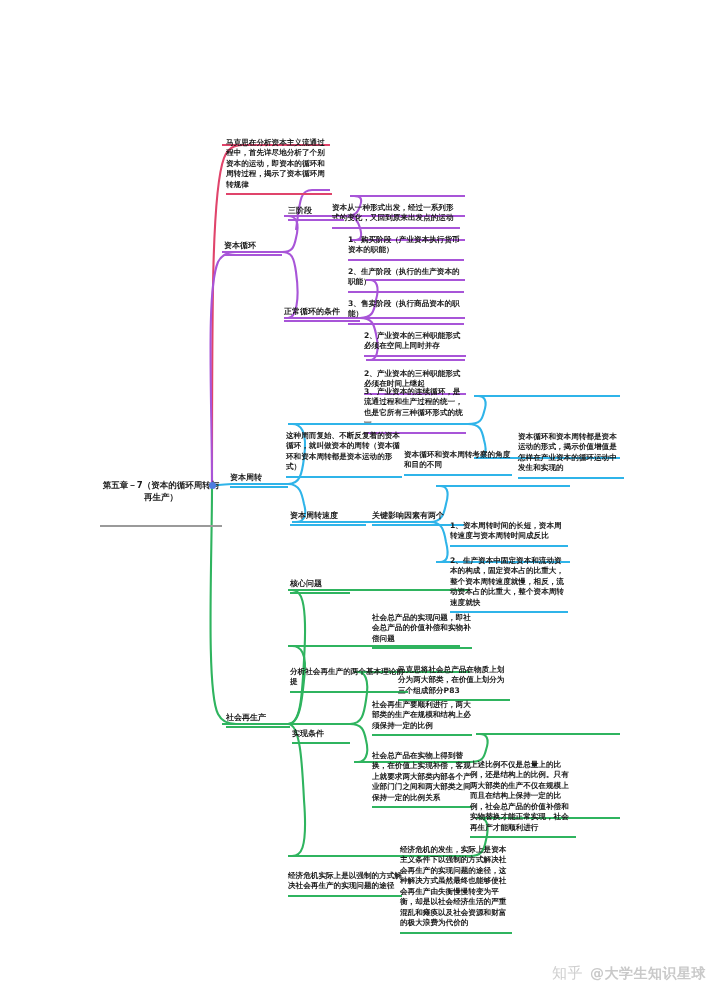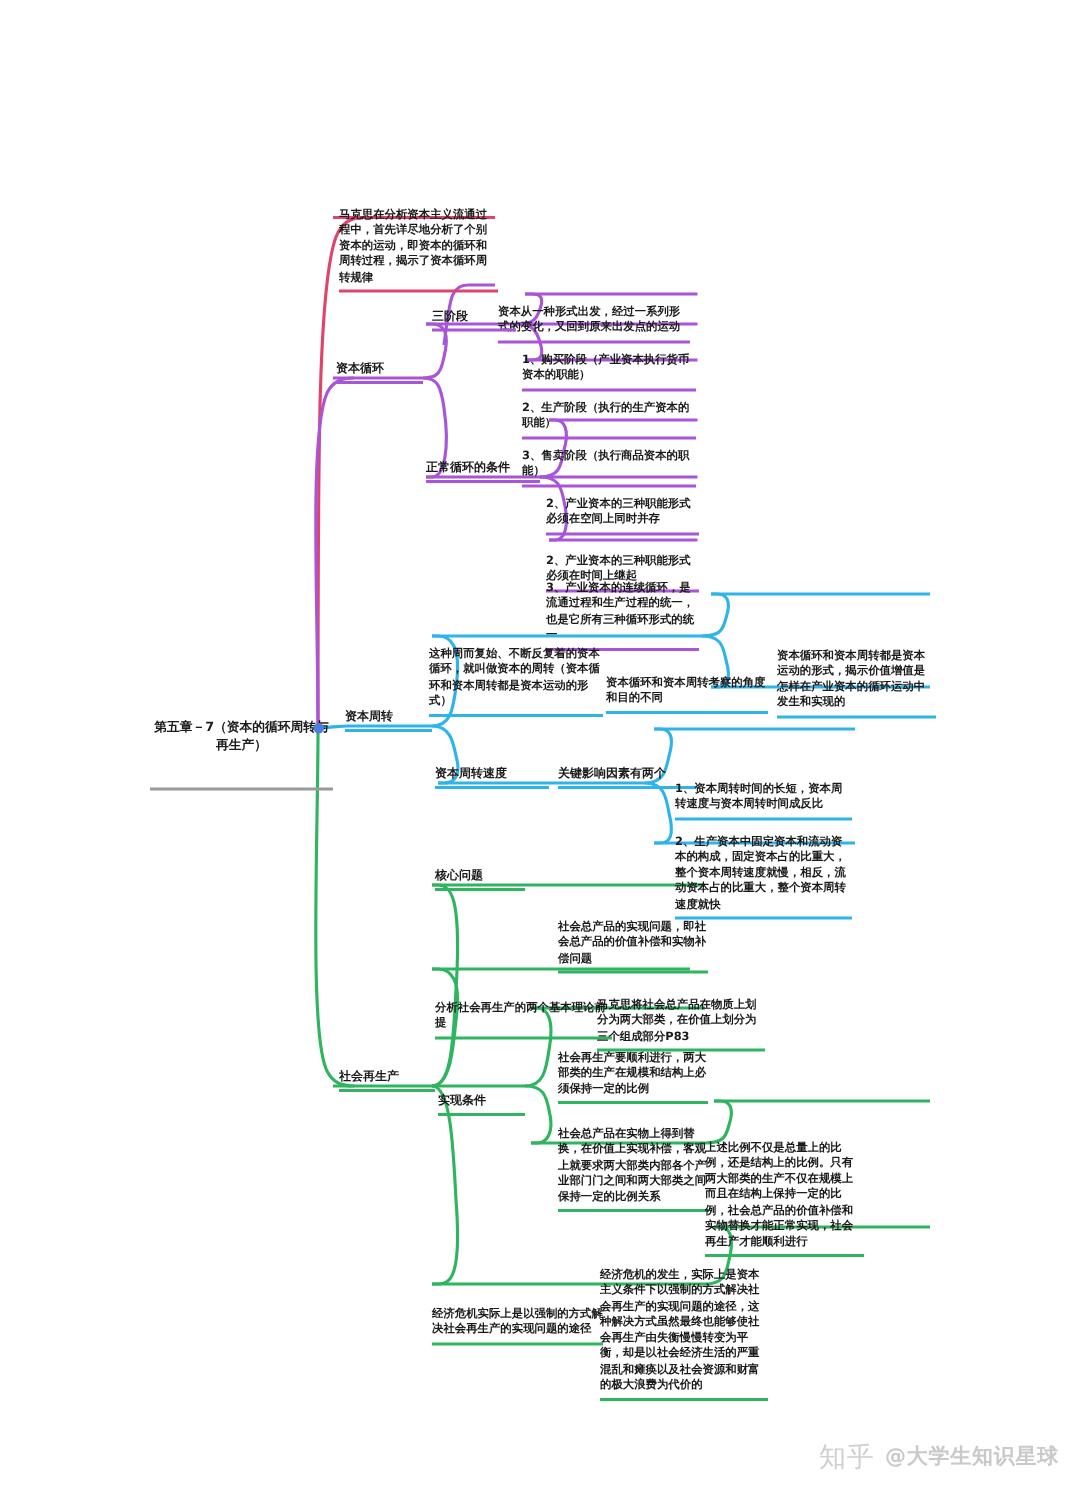--- a/index.html
+++ b/index.html
@@ -31,21 +31,21 @@
   .u-blue{border-bottom:2px solid #2fb4e9;}
   .u-green{border-bottom:2px solid #2fb45f;}
 
   .dot{position:absolute;width:7px;height:7px;border-radius:50%;background:#4e7de0;left:209px;top:482px;}
 
   
   .watermark{
     position:absolute;right:14px;bottom:14px;display:flex;align-items:center;gap:7px;
     color:#c9c9c9;font-size:14px;font-weight:700;letter-spacing:.5px;
   }
-  .wm-logo{font-size:18px;color:#cfcfcf;font-weight:400;}
+  .wm-logo{font-size:15px;color:#cfcfcf;font-weight:400;}
 </style>
 </head>
 <body>
 
 <div id="map-canvas">
 
   <svg class="links" viewBox="0 0 720 997">
 
     <path d="M212 485 C212 300 212 190 224 158 C228 148 234 145 243 145" fill="none" stroke="#e0446b" stroke-width="2.1"></path>
     <path d="M222 145 L330 145" fill="none" stroke="#e0446b" stroke-width="2.1"></path>

